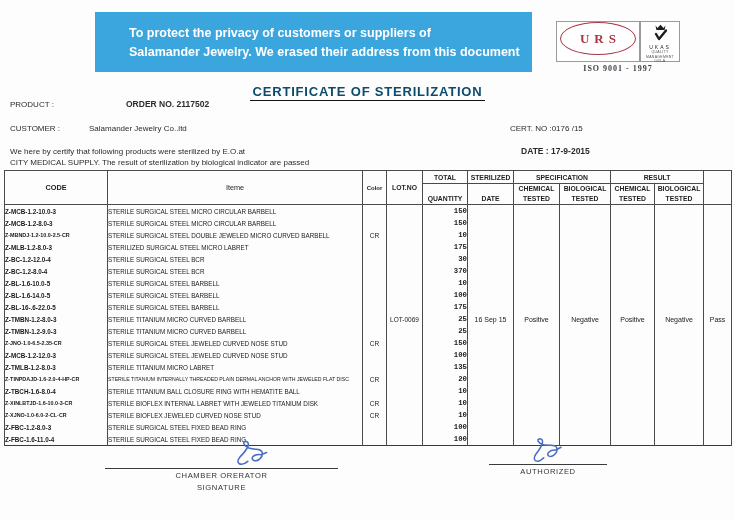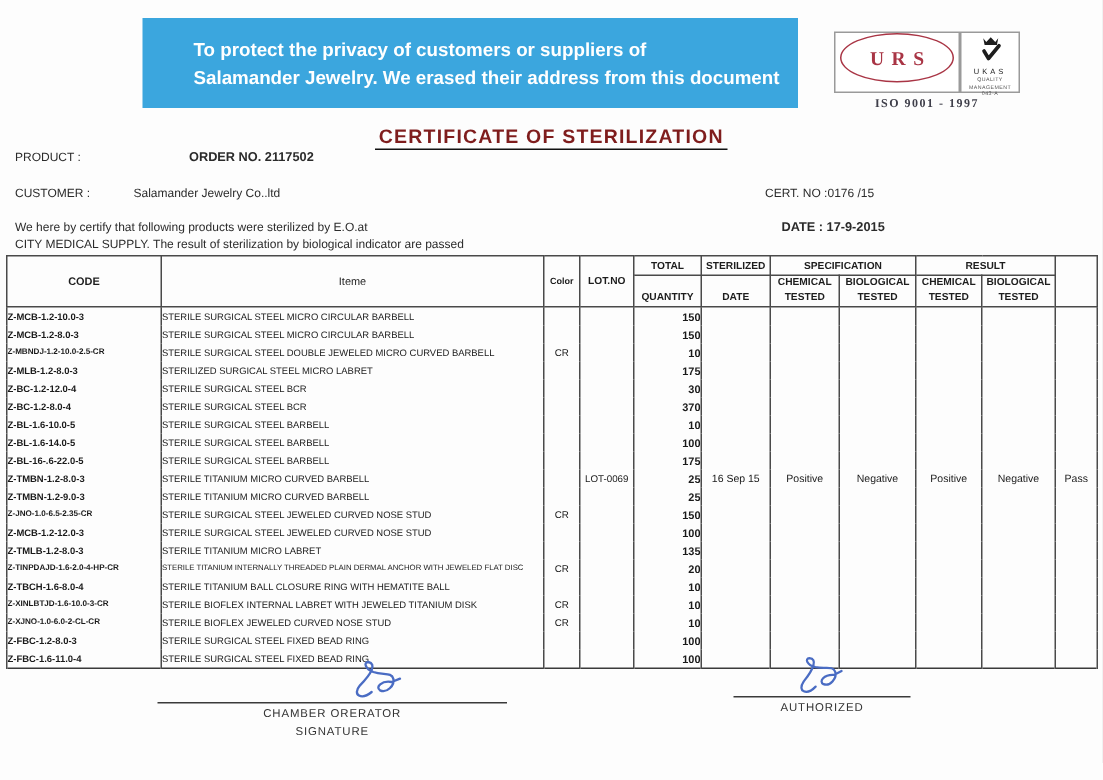--- a/index.html
+++ b/index.html
@@ -21,41 +21,41 @@
   .ukas-box{position:absolute;left:640px;top:21px;width:40px;height:41px;box-sizing:border-box;
             border:1px solid #9a9a9a;background:#fff;text-align:center;line-height:1;}
   .ukas-box .uk-name{display:block;font-size:5px;letter-spacing:2px;color:#222;margin-top:1px;}
   .ukas-box .uk-sub{display:block;font-size:3.5px;color:#555;margin-top:1px;letter-spacing:.3px;}
   .iso-line{position:absolute;left:556px;top:64px;width:124px;text-align:center;
             font-family:"Liberation Serif",serif;font-weight:bold;font-size:8px;
             letter-spacing:1px;color:#3f3f4a;}
 
   
   .title-wrap{position:absolute;left:0;top:82px;width:735px;text-align:center;}
-  .title{display:inline-block;font-size:13px;font-weight:bold;letter-spacing:.8px;color:#7f1d1d;
+  .title{display:inline-block;font-size:13px;font-weight:bold;letter-spacing:.8px;color:#0c4a6e;
          border-bottom:1.6px solid #111;padding:0 3px 1px 3px;}
 
   
   .info{position:absolute;font-size:8px;color:#2b2b2b;white-space:nowrap;}
   .b{font-weight:bold;margin-left:11px;}
 
   
   .dtable{position:absolute;left:4px;top:170px;width:727px;border-collapse:collapse;
           table-layout:fixed;border:1.5px solid #3a3a3a;}
   .dtable th,.dtable td{border:1px solid #4a4a4a;padding:0;overflow:hidden;white-space:nowrap;}
   .dtable thead th{font-size:6.8px;font-weight:bold;text-align:center;color:#1d1d1d;}
   .dtable thead tr.hr1{height:13px;}
   .dtable thead tr.hr2{height:21px;}
   .dtable thead .two-line div{line-height:1.4;}
   .dtable tbody td{border-top:none;border-bottom:none;height:12px;vertical-align:middle;color:#1a1a1a;}
   .c-code{text-align:left;padding-left:2px;font-weight:bold;font-size:6.3px;}
   .c-item{text-align:left;padding-left:3px;font-size:6.3px;}
   .c-color{text-align:center;font-size:6.5px;color:#333;}
   .c-lot{text-align:center;font-size:6.5px;color:#333;}
-  .c-qty{text-align:right;padding-right:2px;font-weight:bold;font-size:7.3px;}
+  .c-qty{text-align:right;padding-right:2px;font-weight:bold;font-size:7.3px;font-family:Liberation Mono, monospace;}
   .c-mid{text-align:center;font-size:7px;color:#222;}
 
   
   .sig{position:absolute;}
   .sig path{fill:none;stroke-width:1.4;stroke-linecap:round;stroke-linejoin:round;}
   .sign-line{position:absolute;border-top:1.4px solid #3a3a3a;}
   .sign-label{position:absolute;font-size:7.6px;letter-spacing:.6px;color:#333;text-align:center;}
 </style>
 </head>
 <body>

